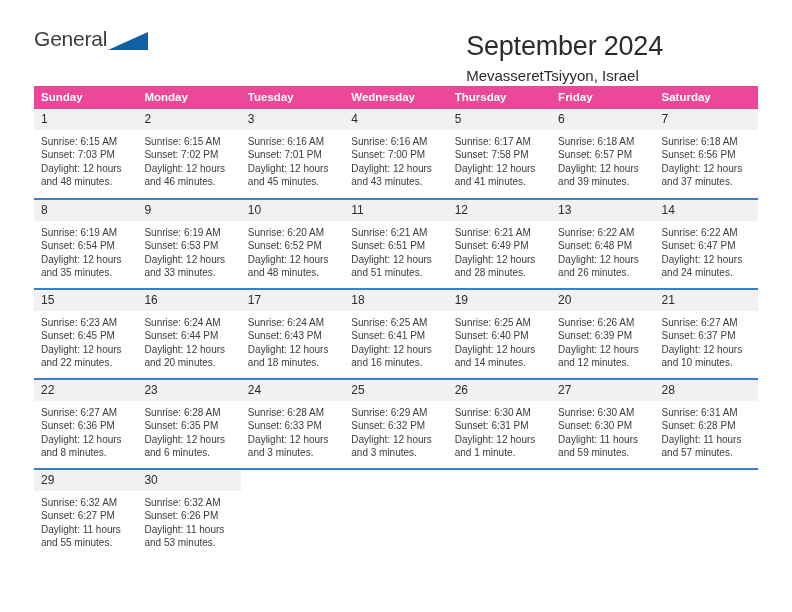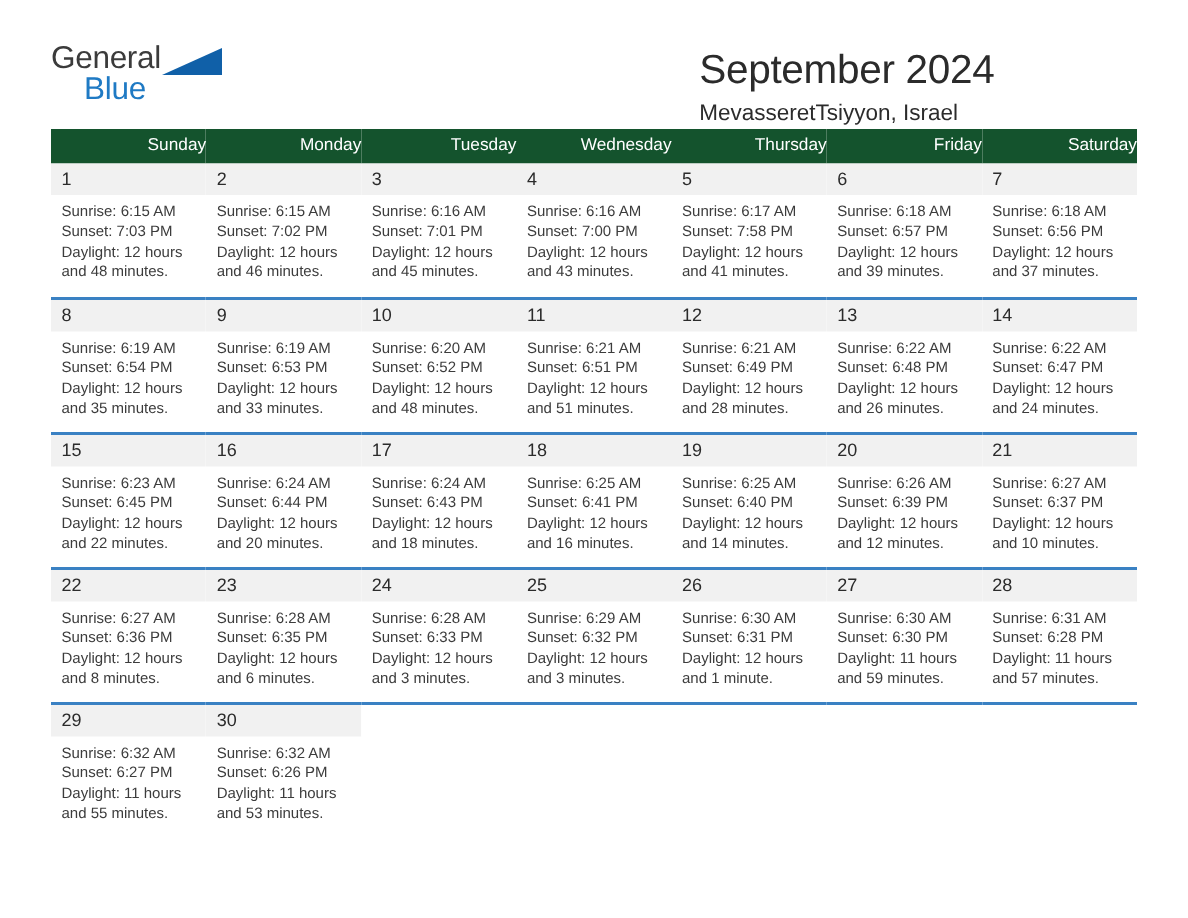--- a/index.html
+++ b/index.html
@@ -75,25 +75,25 @@
   }
 
   
   .calendar {
     margin: 12px 34px 0 34px;
     width: 724px;
     border-collapse: collapse;
     table-layout: fixed;
   }
   .calendar th {
-    background: #14532d;
+    background: #ec4899;
     color: #ffffff;
     font-size: 11.5px;
-    font-weight: normal;
-    text-align: right;
+    font-weight: bold;
+    text-align: left;
     padding: 5px 0 6px 7px;
     height: 22px;
   }
   .calendar td {
     vertical-align: top;
     padding: 0;
     border-top: 2px solid #3a81c3;
     height: 90px;
   }
   .calendar tr.week:first-child td { border-top: none; }
@@ -118,21 +118,20 @@
 </style>
 </head>
 <body>
 
 <div class="page">
 
   <div class="topbar">
     <div class="brand">
       <span class="brand-general">General</span>
       <span class="brand-flag"></span>
-      <span class="brand-blue">Blue</span>
     </div>
     <div class="titleblock">
       <div class="cal-title">September 2024</div>
       <div class="cal-sub">MevasseretTsiyyon, Israel</div>
     </div>
   </div>
 
   <table class="calendar">
     <thead>
       <tr>

